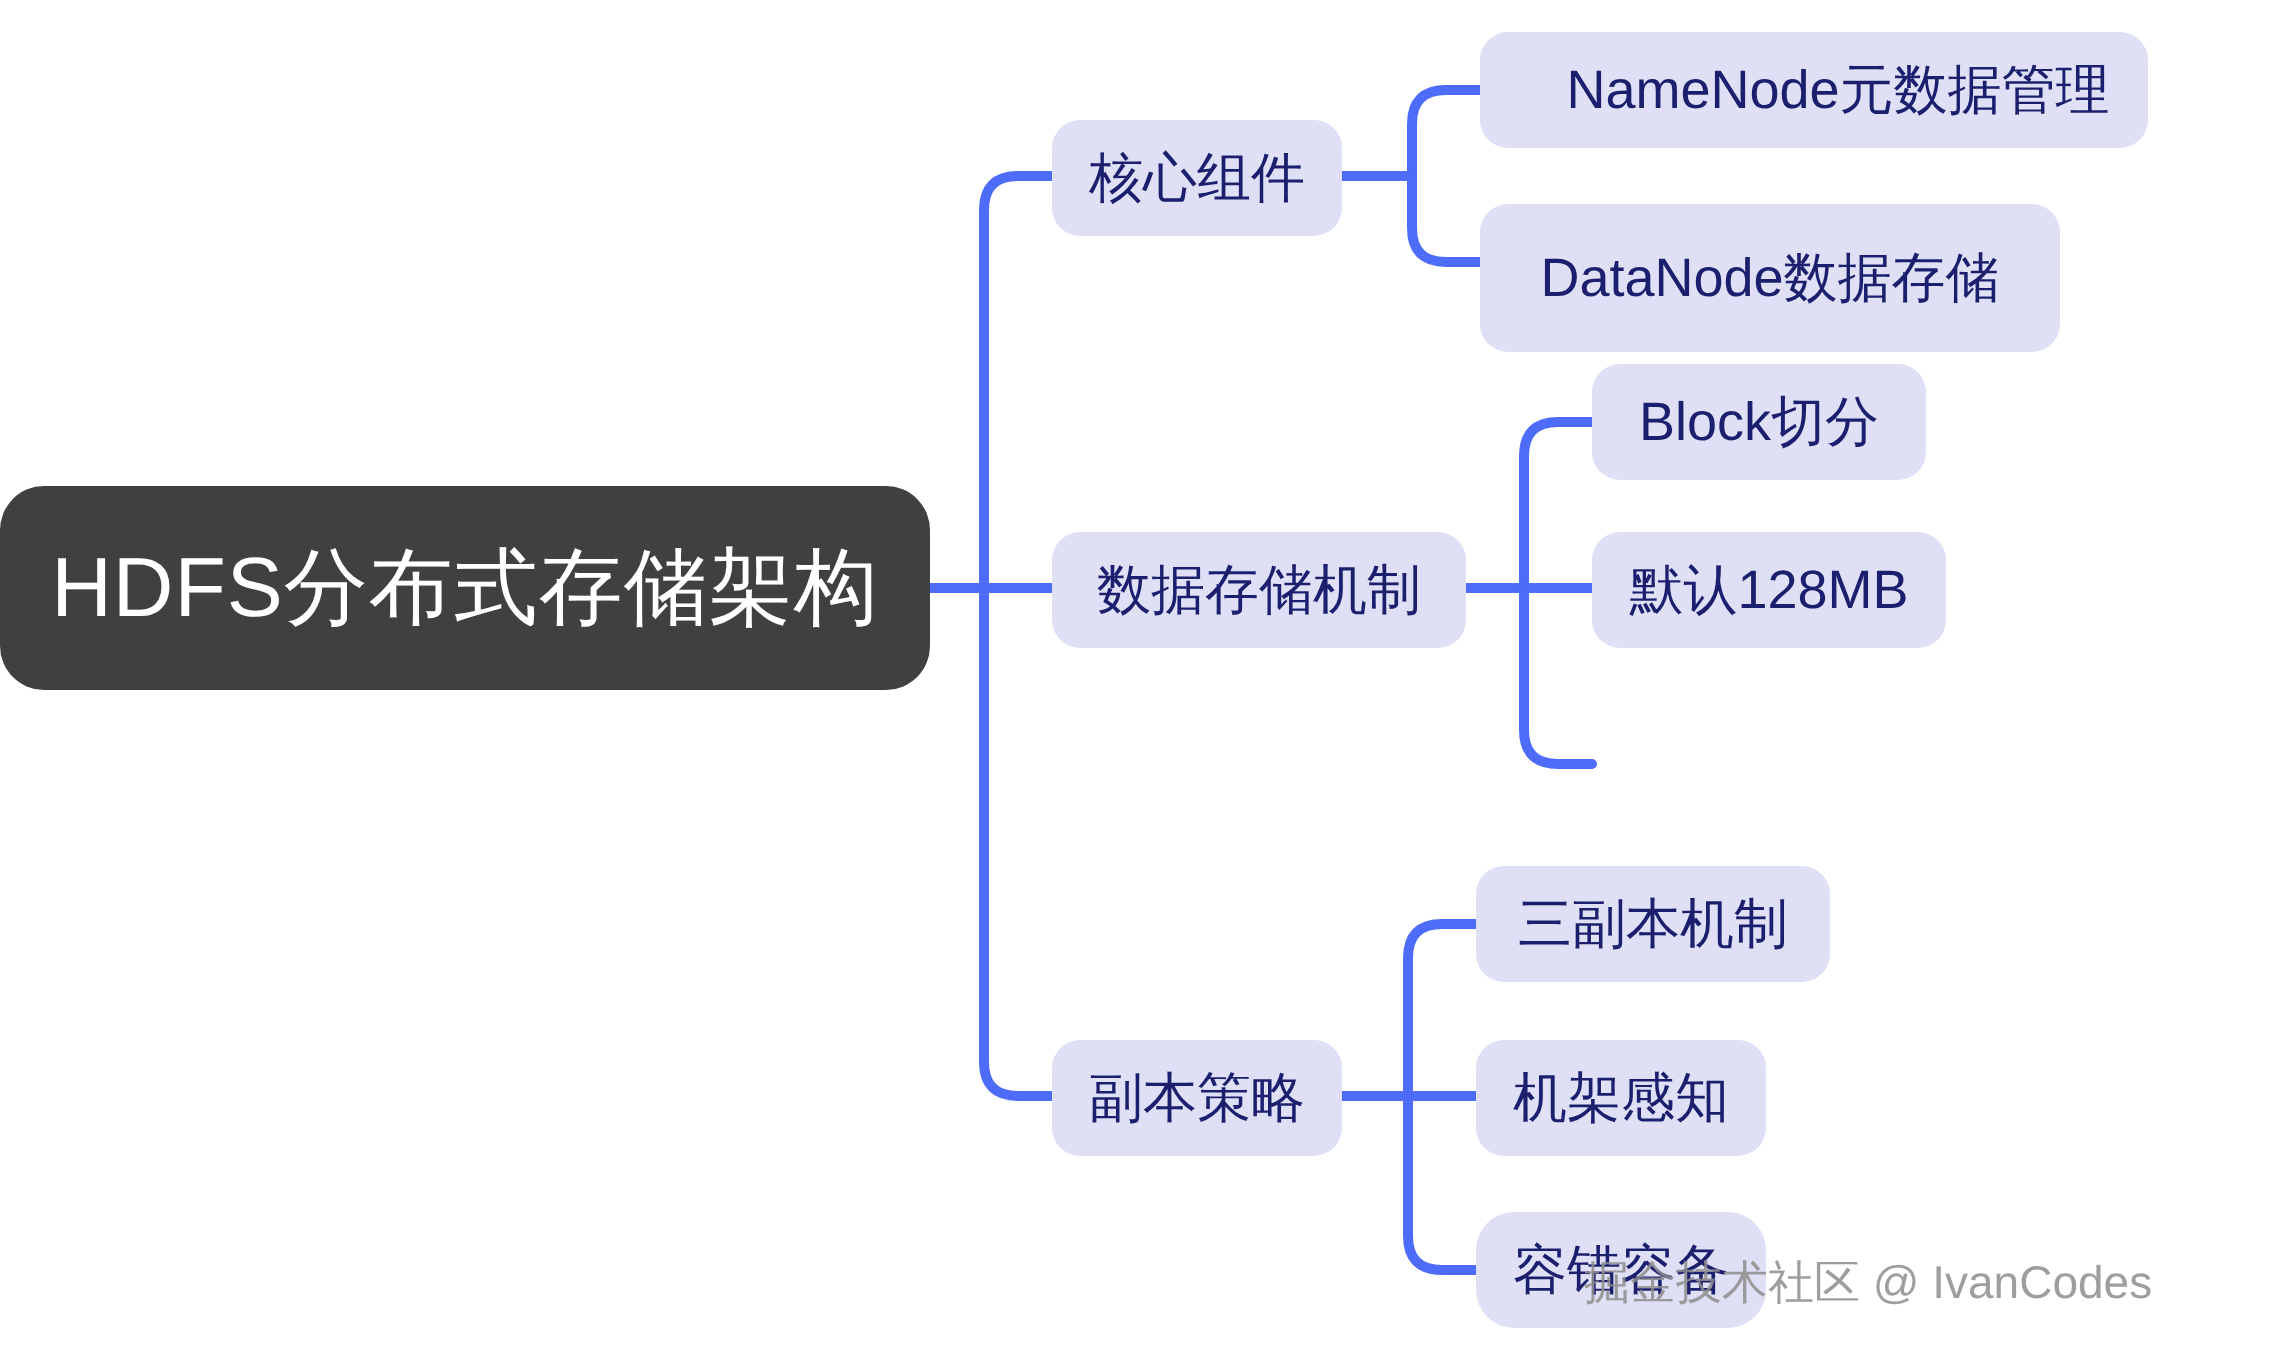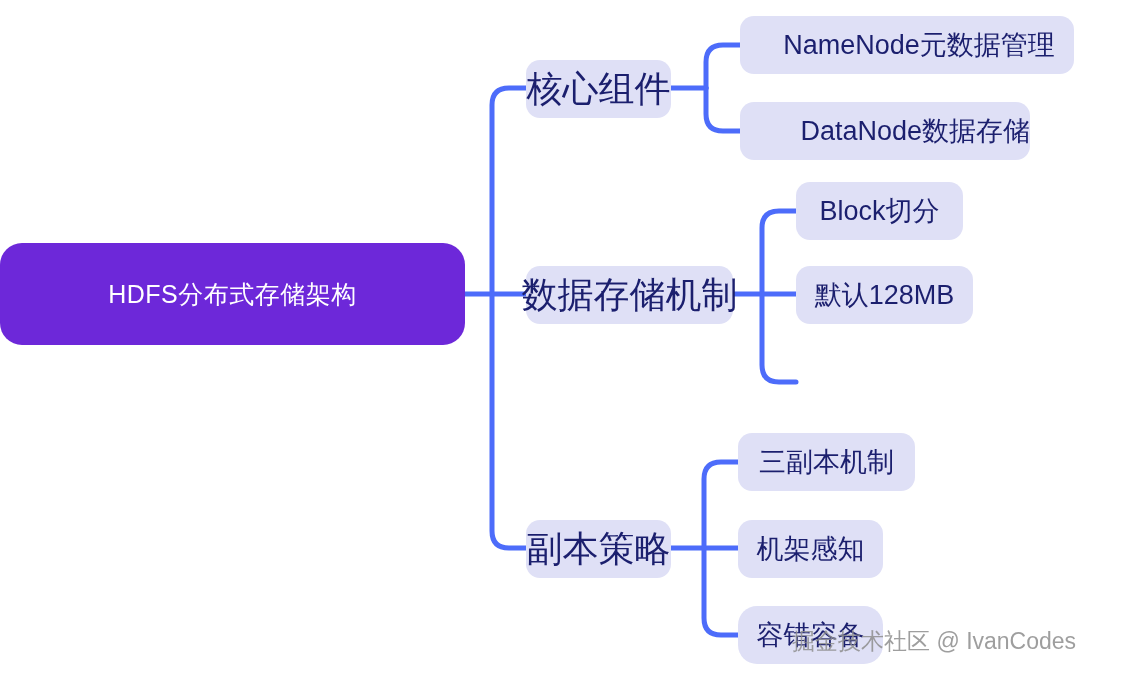--- a/index.html
+++ b/index.html
@@ -27,32 +27,32 @@
   }
   .node {
     position: absolute;
     box-sizing: border-box;
     display: flex;
     align-items: center;
     justify-content: center;
     white-space: nowrap;
   }
   .node-root {
-    background: #6d28d9;
+    background: #404040;
     color: #ffffff;
     border-radius: 22px;
-    font-size: 25px;
+    font-size: 42px;
     font-weight: 400;
     letter-spacing: 0.5px;
   }
   .node-branch {
     background: #dfe0f6;
     color: #1b1f6e;
     border-radius: 14px;
-    font-size: 36px;
+    font-size: 27px;
     font-weight: 400;
   }
   .node-leaf {
     background: #dfe0f6;
     color: #1b1f6e;
     border-radius: 14px;
     font-size: 27px;
     font-weight: 400;
   }
   .watermark {
@@ -98,21 +98,21 @@
   </div>
 
   <div class="node node-branch" style="left:526px; top:60px; width:145px; height:58px;">
     <span>核心组件</span>
   </div>
 
   <div class="node node-leaf" style="left:740px; top:16px; width:334px; height:58px;padding-left:24px;">
     <span>NameNode元数据管理</span>
   </div>
 
-  <div class="node node-leaf" style="left:740px; top:102px; width:290px; height:58px;justify-content:flex-end;">
+  <div class="node node-leaf" style="left:740px; top:102px; width:290px; height:74px;">
     <span>DataNode数据存储</span>
   </div>
 
   <div class="node node-branch" style="left:526px; top:266px; width:207px; height:58px;">
     <span>数据存储机制</span>
   </div>
 
   <div class="node node-leaf" style="left:796px; top:182px; width:167px; height:58px;">
     <span>Block切分</span>
   </div>

